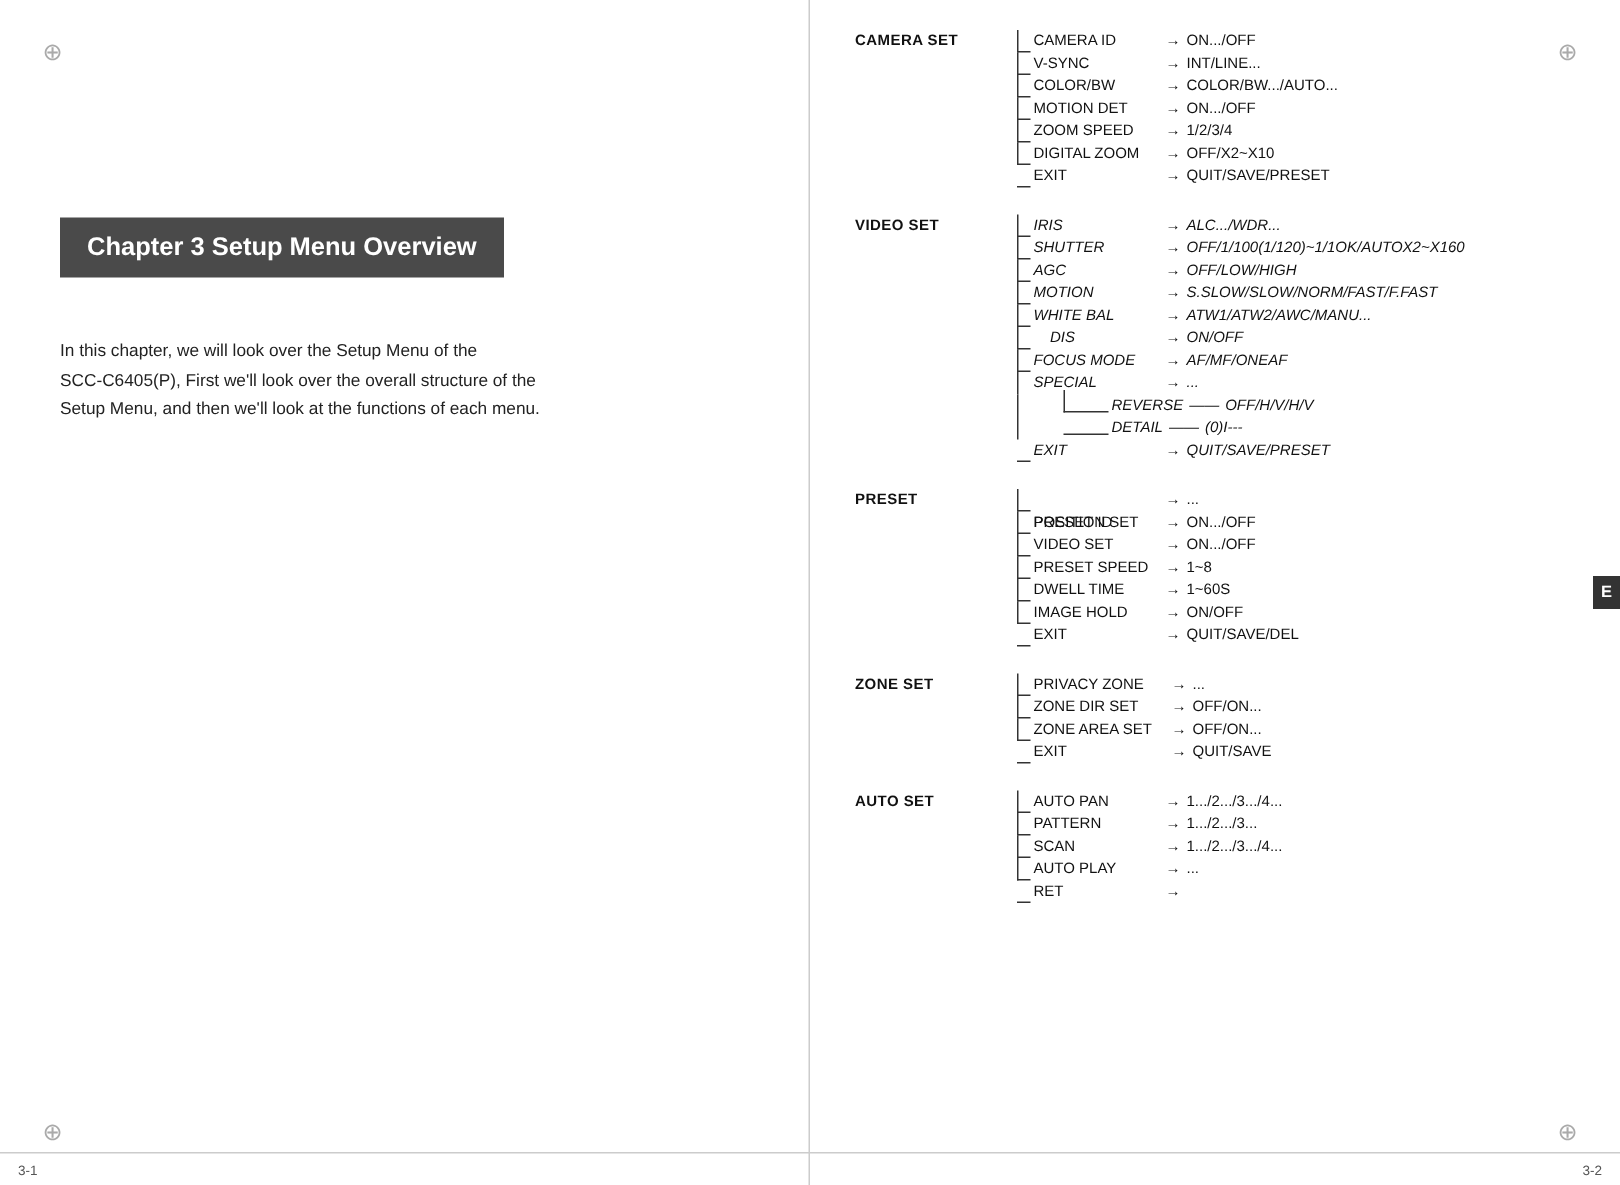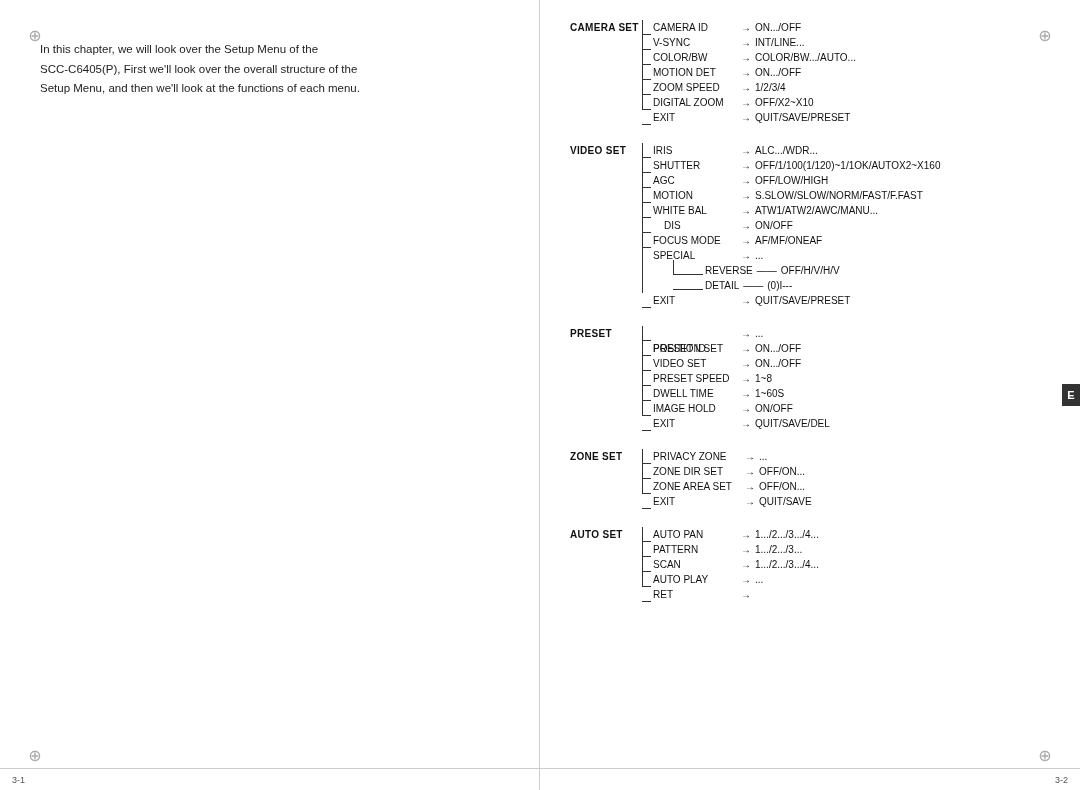--- a/index.html
+++ b/index.html
@@ -122,20 +122,21 @@
     .menu-tree {
       font-size: 10px;
       line-height: 1.55;
       color: #111;
     }
 
     .section-block {
       display: flex;
       align-items: flex-start;
       margin-bottom: 10px;
+      gap: 36px;
     }
 
     .section-label {
       font-size: 10px;
       font-weight: bold;
       min-width: 72px;
       padding-top: 0px;
       letter-spacing: 0.3px;
     }
 
@@ -174,20 +175,25 @@
 <body>
 
 <div class="page-container">
 
 
   <div class="left-page" style="position:relative;">
 
     <div class="reg-mark reg-tl">⊕</div>
     <div class="reg-mark reg-bl">⊕</div>
 
+    <div style="margin-top: 55px;">
+      <div class="chapter-heading">
+        <span>Chapter 3  Setup Menu Overview</span>
+      </div>
+    </div>
 
     <div class="chapter-intro">
       <span style="white-space: pre-line;">In this chapter, we will look over the Setup Menu of the
 SCC-C6405(P), First we'll look over the overall structure of the
 Setup Menu, and then we'll look at the functions of each menu.</span>
     </div>
   </div>
 
   <div class="right-page">
 
@@ -251,21 +257,21 @@
                 <span style="font-size:10px;">QUIT/SAVE/PRESET</span>
               </div>
           </div>
         </div>
       </div>
 
       <div class="section-gap"></div>
 
       <div class="section-block">
         <div class="section-label">VIDEO SET</div>
-        <div style="display:flex;flex-direction:row;align-items:flex-start;">
+        <div style="display:flex;flex-direction:row;align-items:flex-start;font-style:italic;">
           <div style="display:flex;flex-direction:column;width:9px;margin-right:2px;">
             <div style="height:15px;border-left:1px solid #333;border-bottom:1px solid #333;width:9px;"></div>
             <div style="height:15px;border-left:1px solid #333;border-bottom:1px solid #333;width:9px;"></div>
             <div style="height:15px;border-left:1px solid #333;border-bottom:1px solid #333;width:9px;"></div>
             <div style="height:15px;border-left:1px solid #333;border-bottom:1px solid #333;width:9px;"></div>
             <div style="height:15px;border-left:1px solid #333;border-bottom:1px solid #333;width:9px;"></div>
             <div style="height:15px;border-left:1px solid #333;border-bottom:1px solid #333;width:9px;"></div>
             <div style="height:15px;border-left:1px solid #333;border-bottom:1px solid #333;width:9px;"></div>
             <div style="height:15px;border-left:1px solid #333;border-bottom:0px;width:9px;"></div>
             <div style="height:15px;border-left:1px solid #333;border-bottom:0px;width:9px;"></div>

